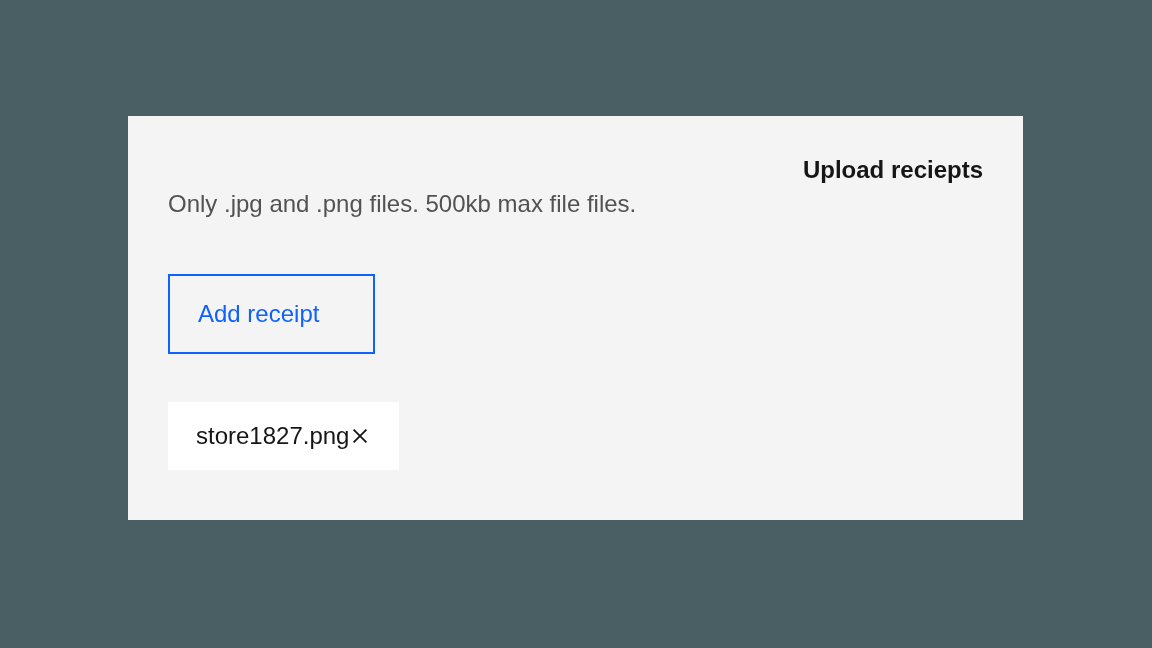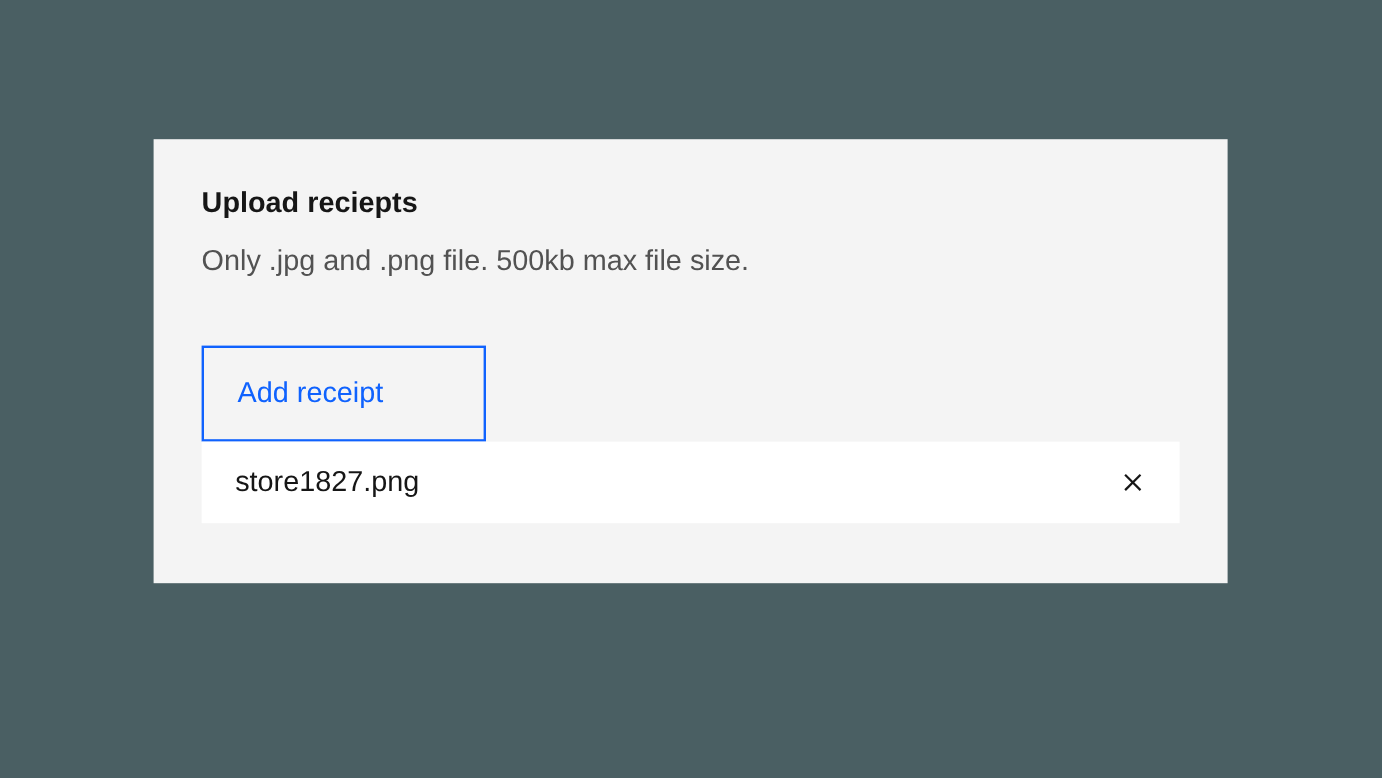--- a/index.html
+++ b/index.html
@@ -20,42 +20,43 @@
       left: 128px;
       top: 116px;
       width: 895px;
       background: #f4f4f4;
       padding: 40px 40px 50px 40px;
     }
     .title {
       font-size: 24px;
       font-weight: 600;
       color: #161616;
-      margin-bottom: 20px;
+      margin-bottom: 6px;
+      text-align: right;
     }
     .description {
       font-size: 24px;
       font-weight: 400;
       color: #525252;
       margin-bottom: 56px;
     }
     .add-button {
       display: inline-block;
       border: 2px solid #0f62fe;
       background: transparent;
       color: #0f62fe;
       font-size: 24px;
       font-weight: 400;
-      padding: 24px 84px 24px 28px;
+      padding: 24px 54px 24px 28px;
       cursor: pointer;
+      margin-bottom: 48px;
       font-family: inherit;
     }
     .file-list {
       display: flex;
-      flex-direction: column;
     }
     .file-row {
       background: #ffffff;
       display: flex;
       align-items: center;
       justify-content: space-between;
       padding: 20px 28px;
       font-size: 24px;
     }
     .file-name {
@@ -84,21 +85,21 @@
       border-top-color: #0f62fe;
       border-right-color: #0f62fe;
       transform: rotate(20deg);
     }
   </style>
 </head>
 <body>
 
 <div class="panel">
   <h2 class="title">Upload reciepts</h2>
-  <p class="description">Only .jpg and .png file. 500kb max file size.</p>
+  <p class="description">Only .jpg and .png files. 500kb max file files.</p>
 
   <button class="add-button">Add receipt</button>
 
   <div class="file-list">
     <div class="file-row">
       <span class="file-name">store1827.png</span>
       <span class="close-icon">
         <svg viewBox="0 0 24 24" fill="none" stroke="#161616" stroke-width="2">
           <line x1="5" y1="5" x2="19" y2="19"></line>
           <line x1="19" y1="5" x2="5" y2="19"></line>

